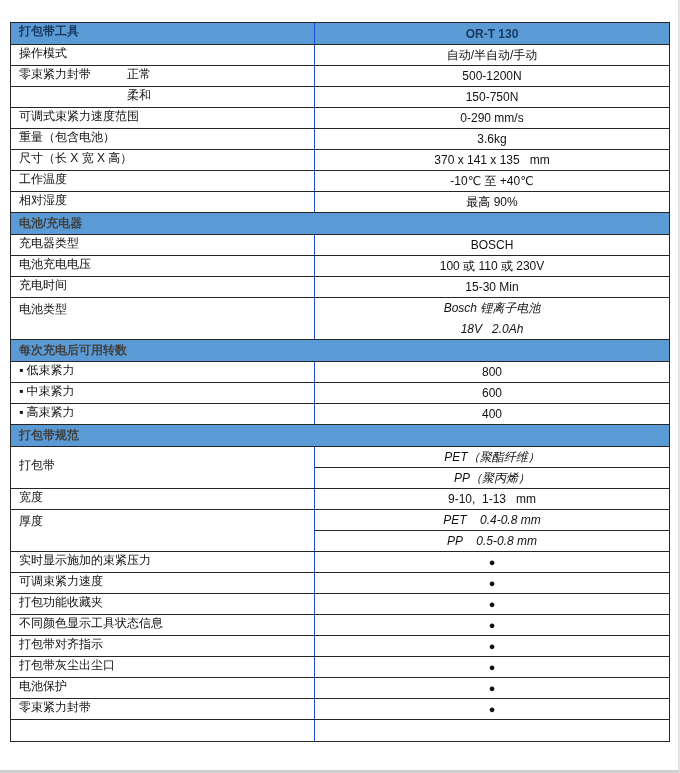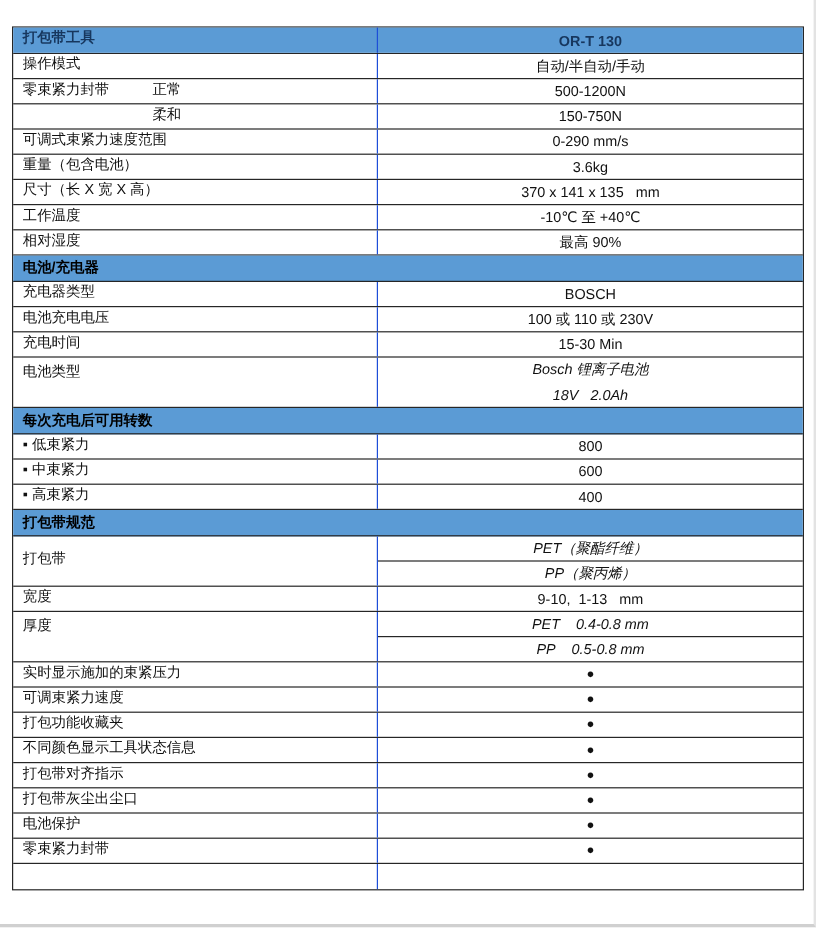--- a/index.html
+++ b/index.html
@@ -31,21 +31,21 @@
     display:flex; align-items:center;
     padding:0 6px 4px 8px;
     position:relative;
     white-space:pre-wrap;
   }
   .td-r {
     flex:1; display:flex; align-items:center; justify-content:center;
     text-align:center; white-space:pre-wrap; box-sizing:border-box;
   }
   .tr.head .td-l, .tr.head .td-r { background:#5b9bd5; color:#17375e; font-weight:bold; }
-  .tr.sec { background:#5b9bd5; color:#000000; font-weight:bold;
+  .tr.sec { background:#5b9bd5; color:#404040; font-weight:bold;
             display:flex; align-items:center; padding-left:8px; }
   .sub { position:absolute; left:116px; }
   .col2 { flex:1; display:flex; flex-direction:column; box-sizing:border-box; }
   .line { flex:1; display:flex; align-items:center; justify-content:center;
           text-align:center; white-space:pre-wrap; box-sizing:border-box;font-style:italic; }
   .line.divide { border-bottom:1px solid #262626; }
   .tr.top .td-l { align-items:flex-start; padding-top:3px; }
   .dotv { font-size:11px; }
 </style>
 </head>

